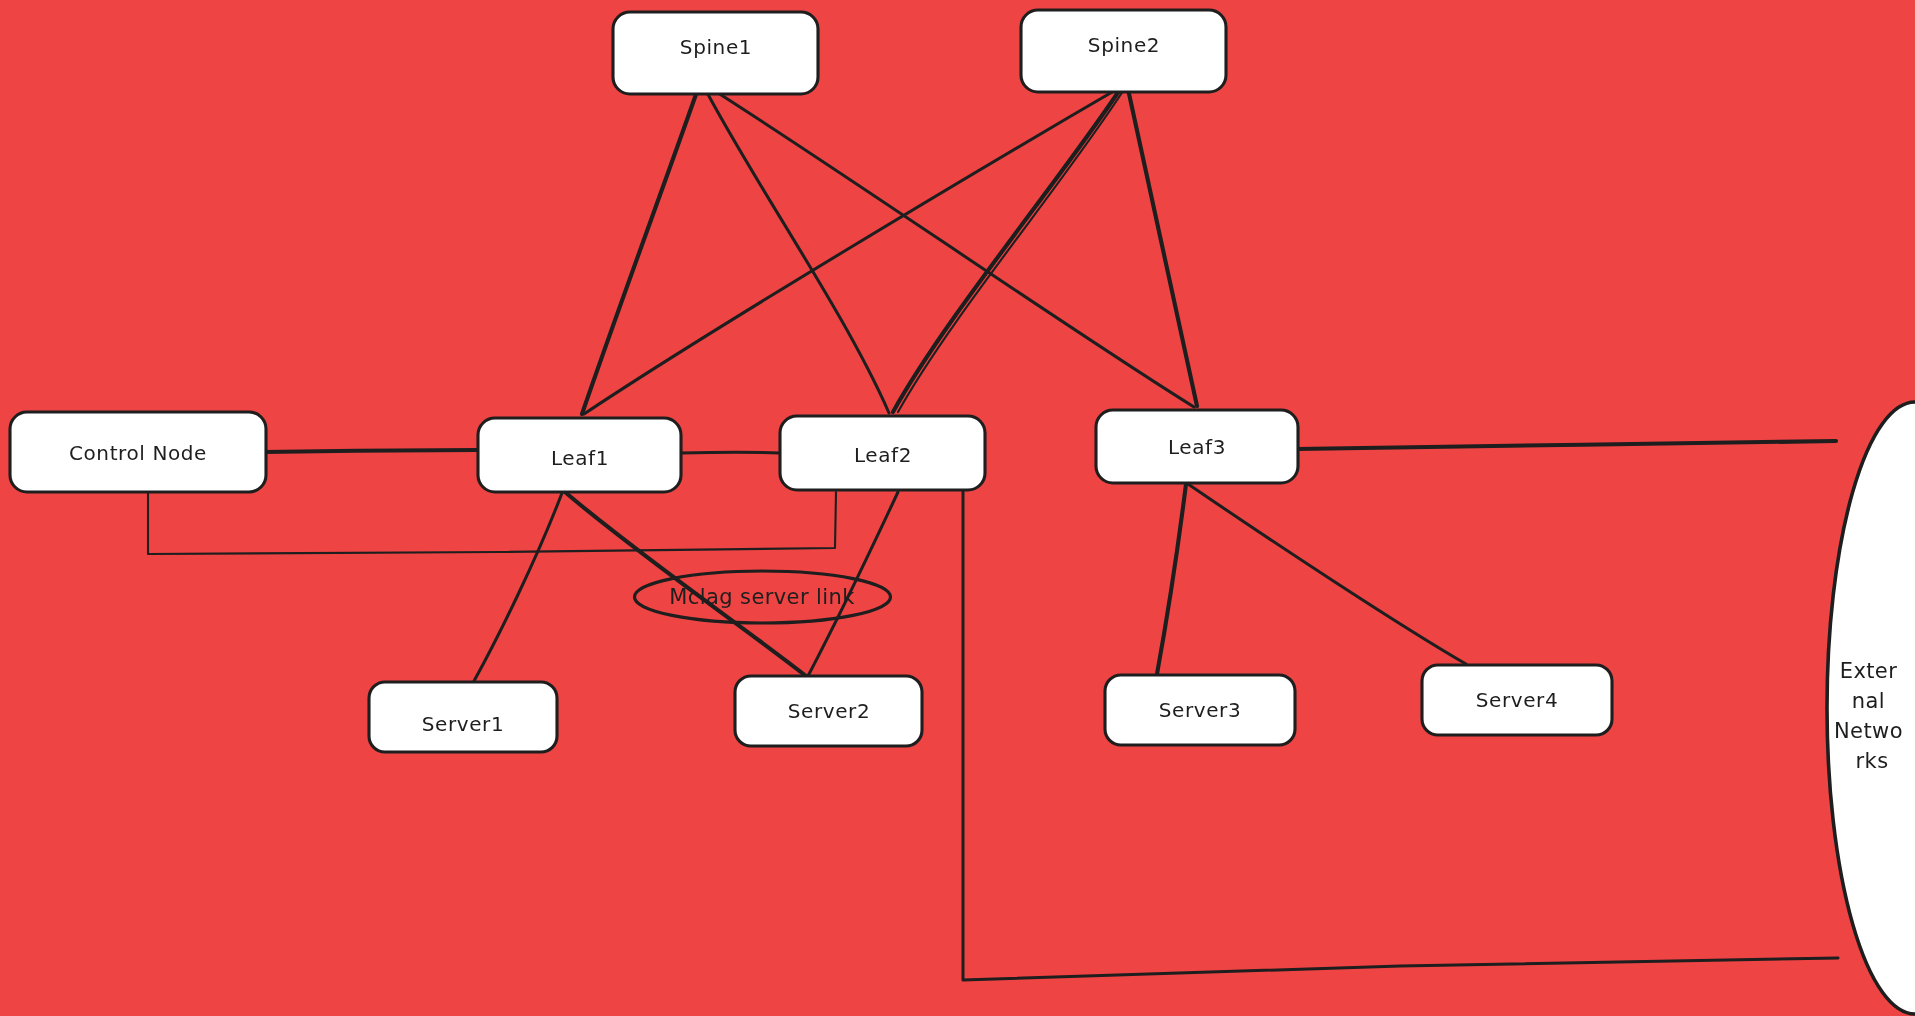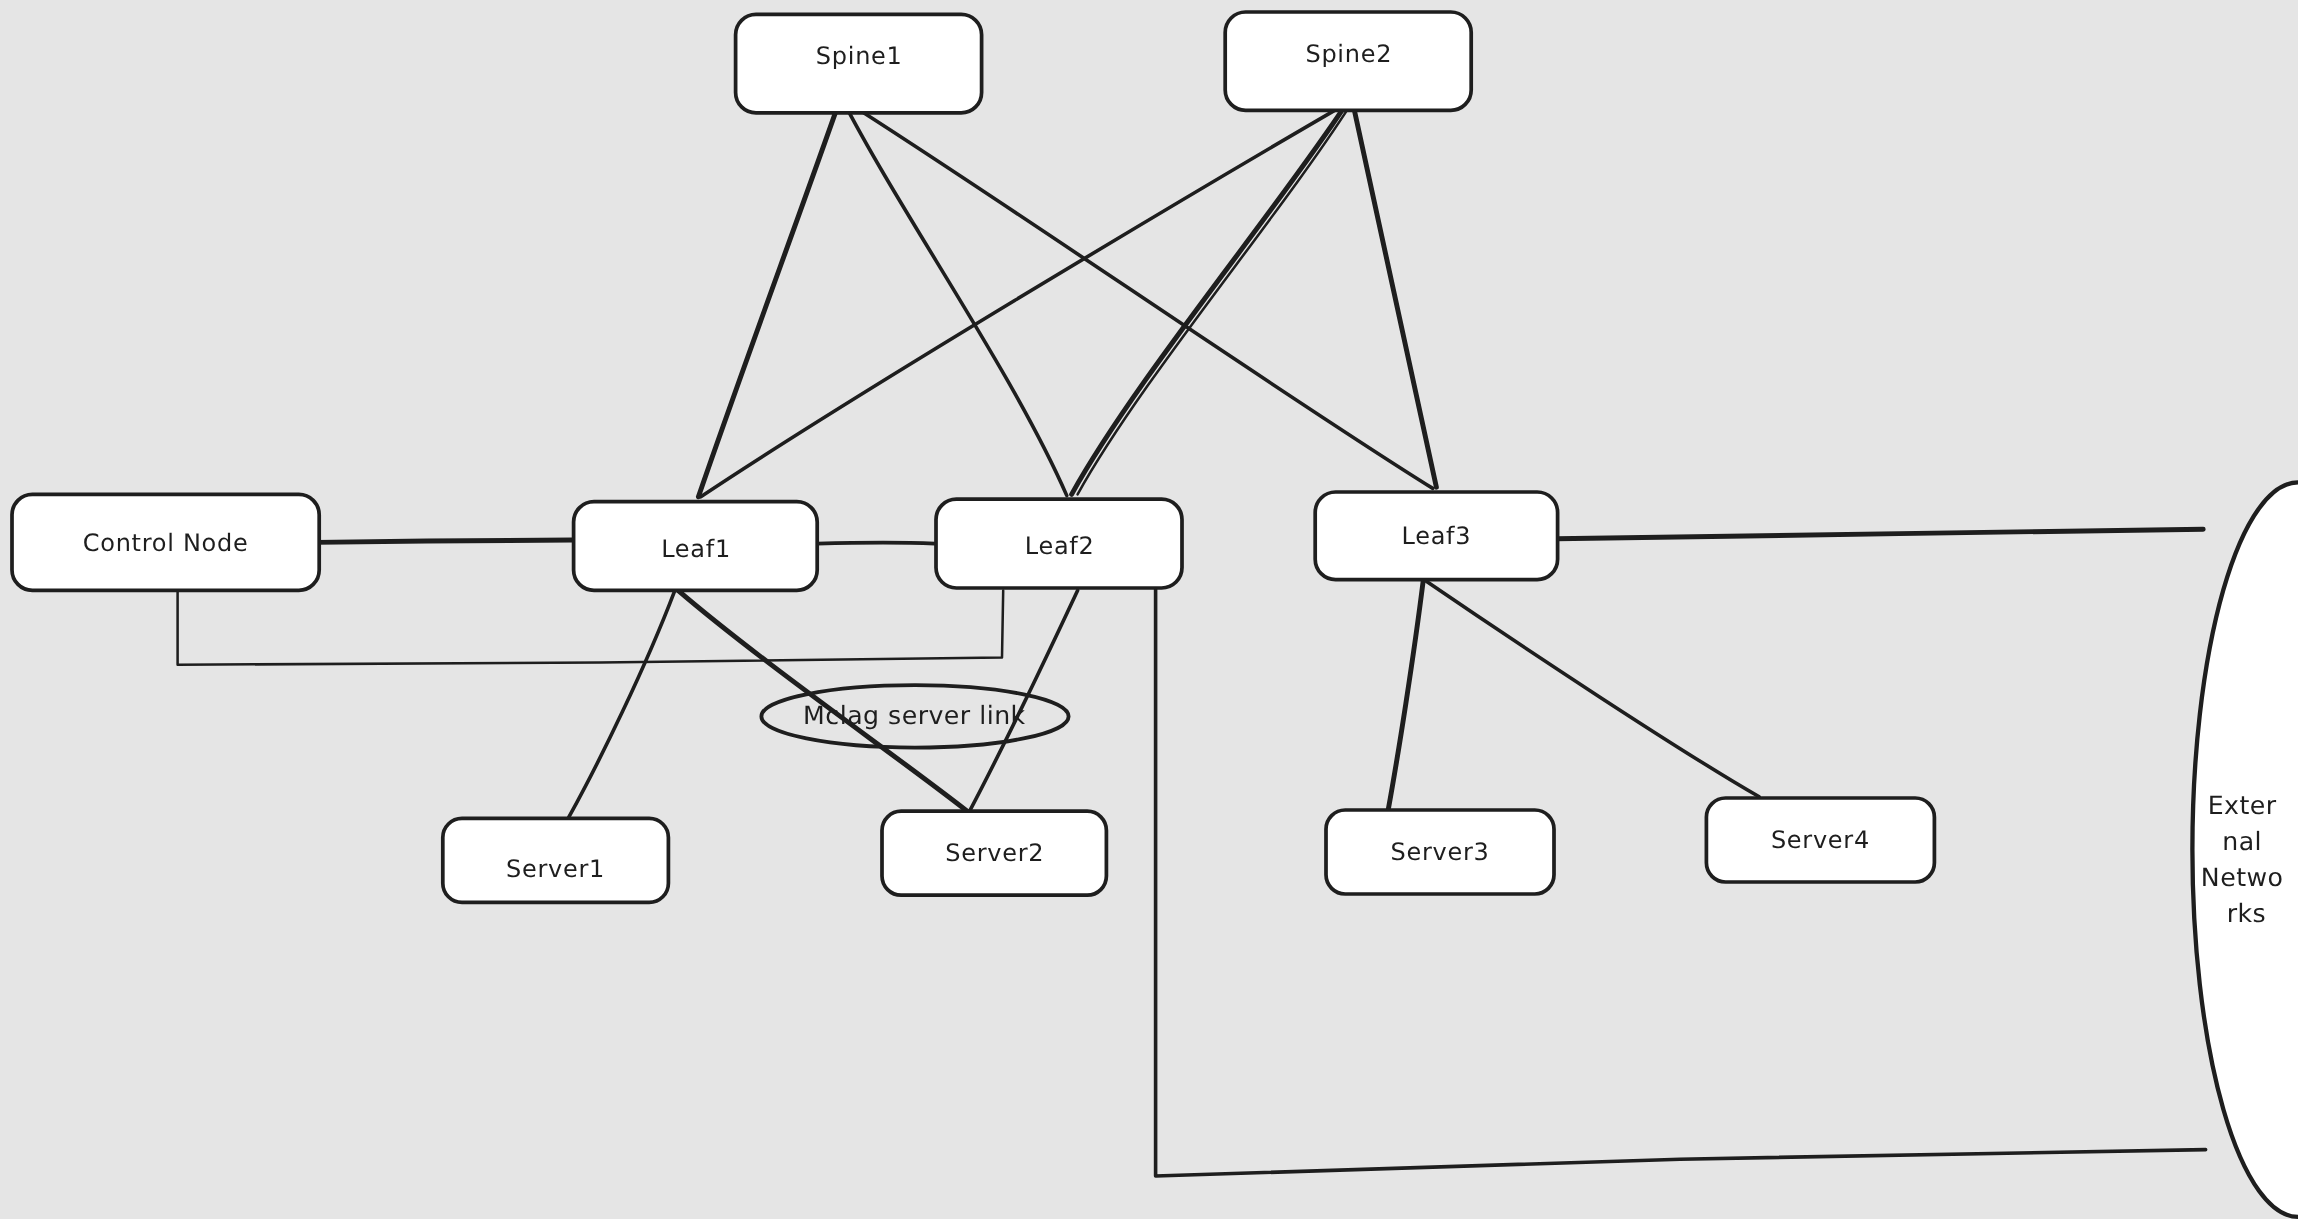--- a/index.html
+++ b/index.html
@@ -10,21 +10,21 @@
   body {
     width: 1915px;
     height: 1016px;
     overflow: hidden;
     font-family: "DejaVu Sans", sans-serif;
   }
   #diagram-root {
     position: relative;
     width: 1915px;
     height: 1016px;
-    background: #e5e5e5;
+    background: #ef4444;
   }
   svg#topology {
     display: block;
     width: 1915px;
     height: 1016px;
   }
   .node-shape {
     fill: #ffffff;
     stroke: #1e1e1e;
     stroke-width: 3.1;

